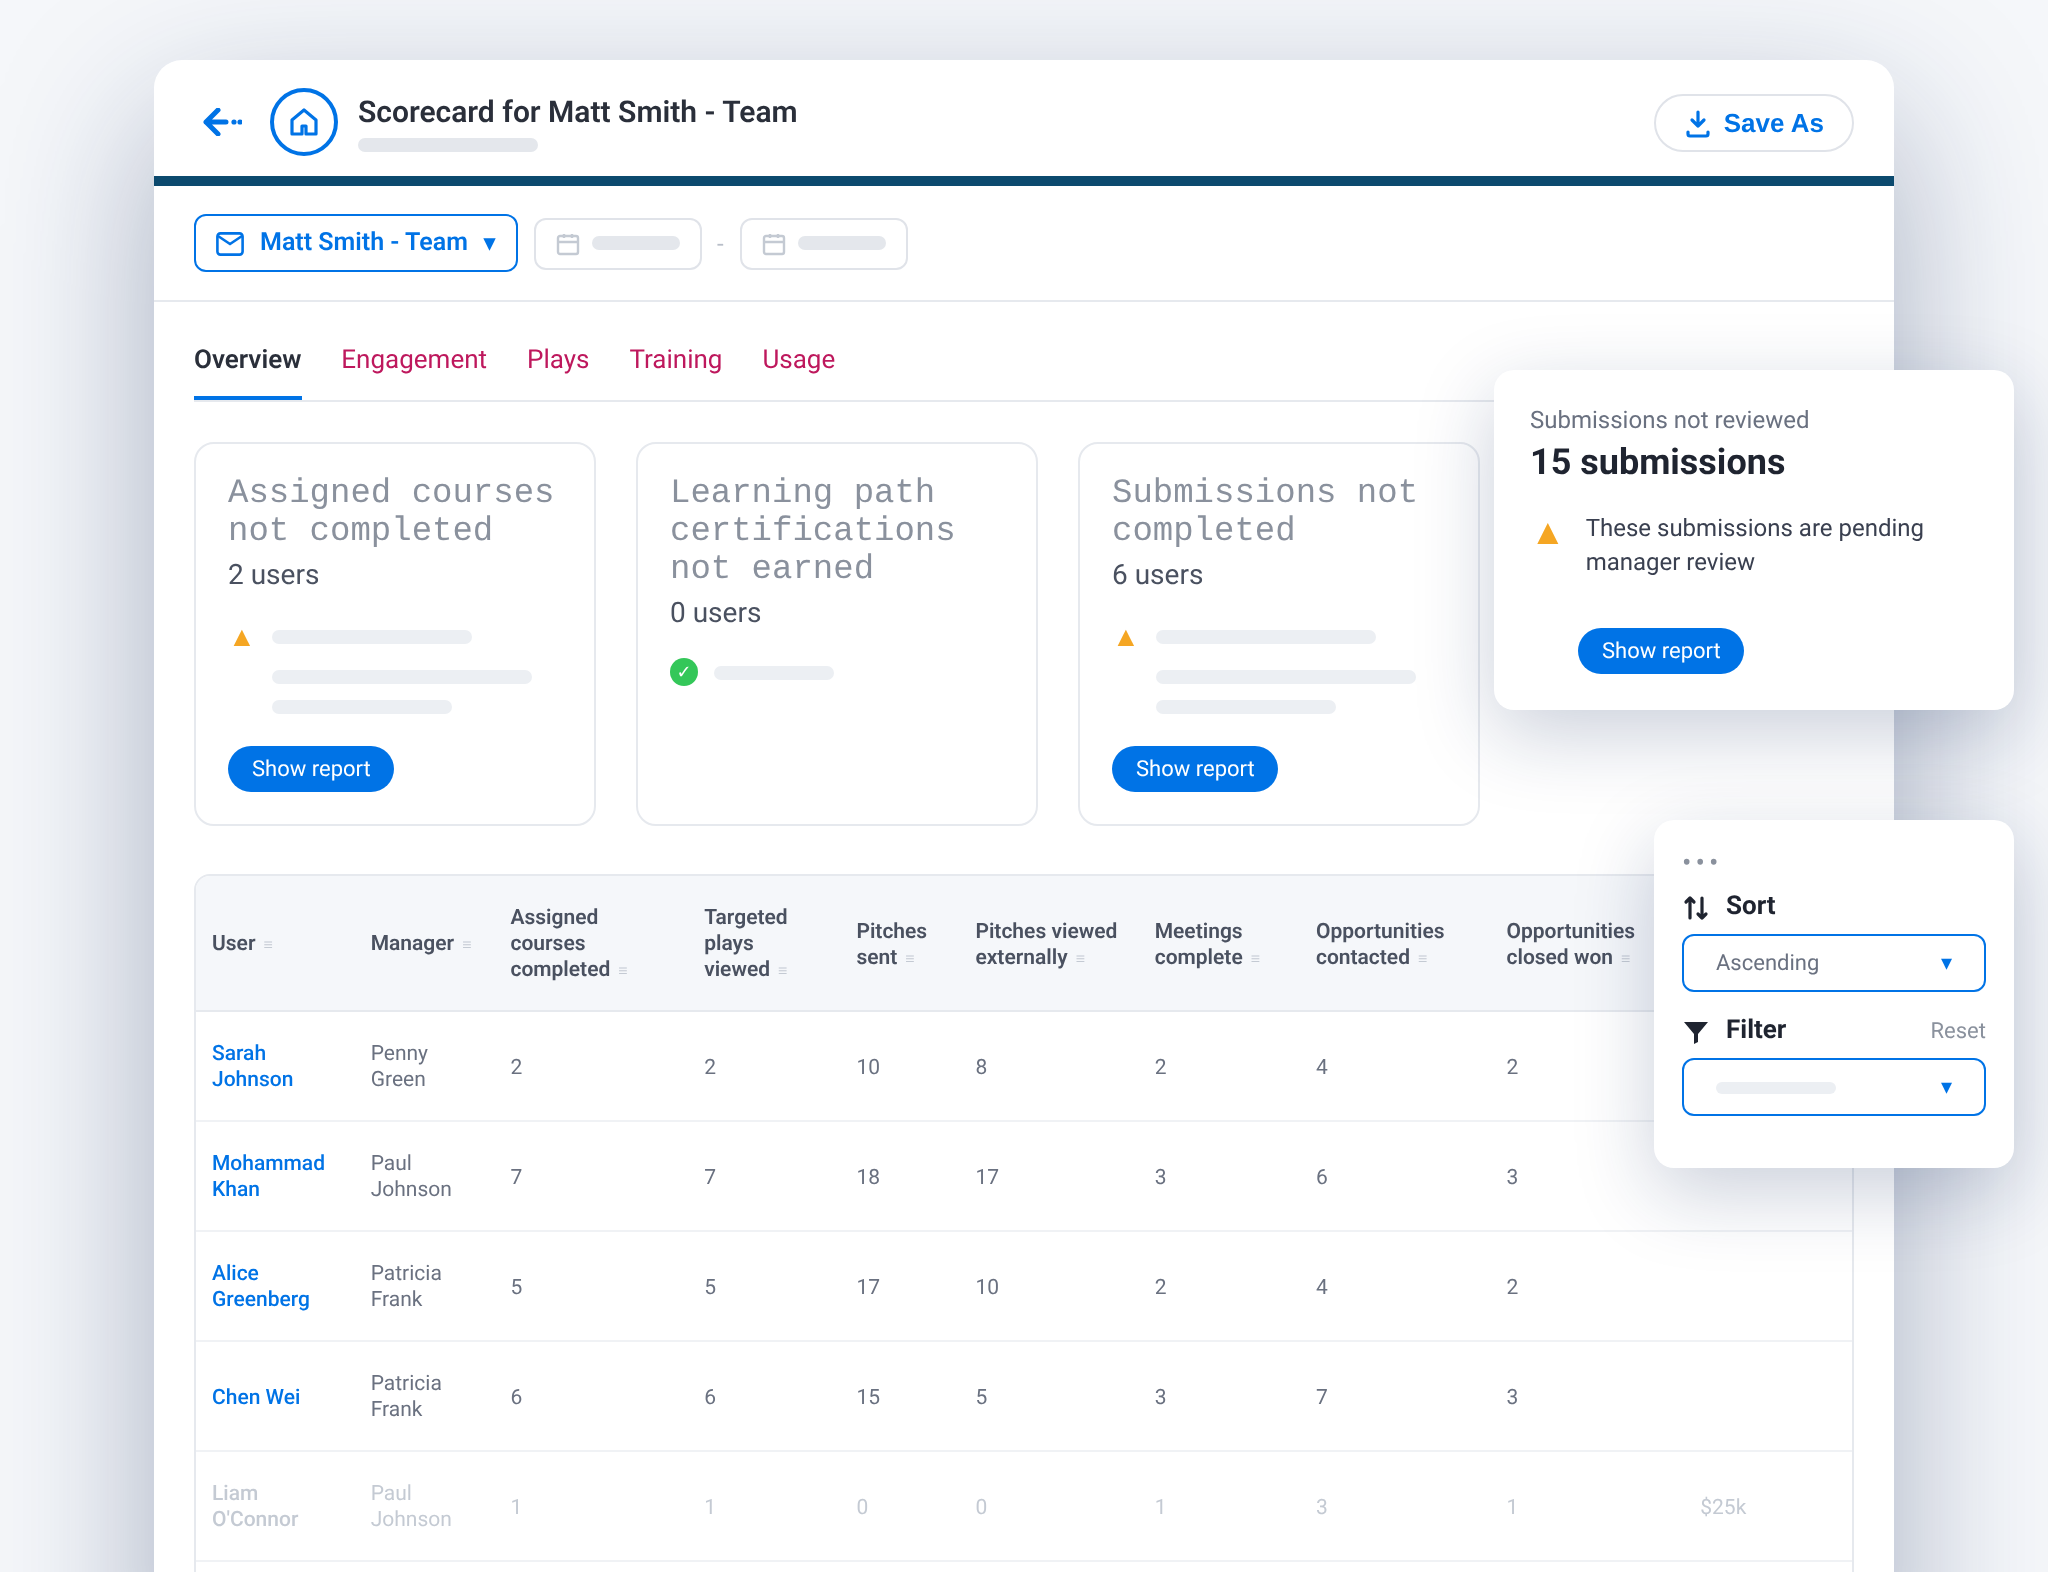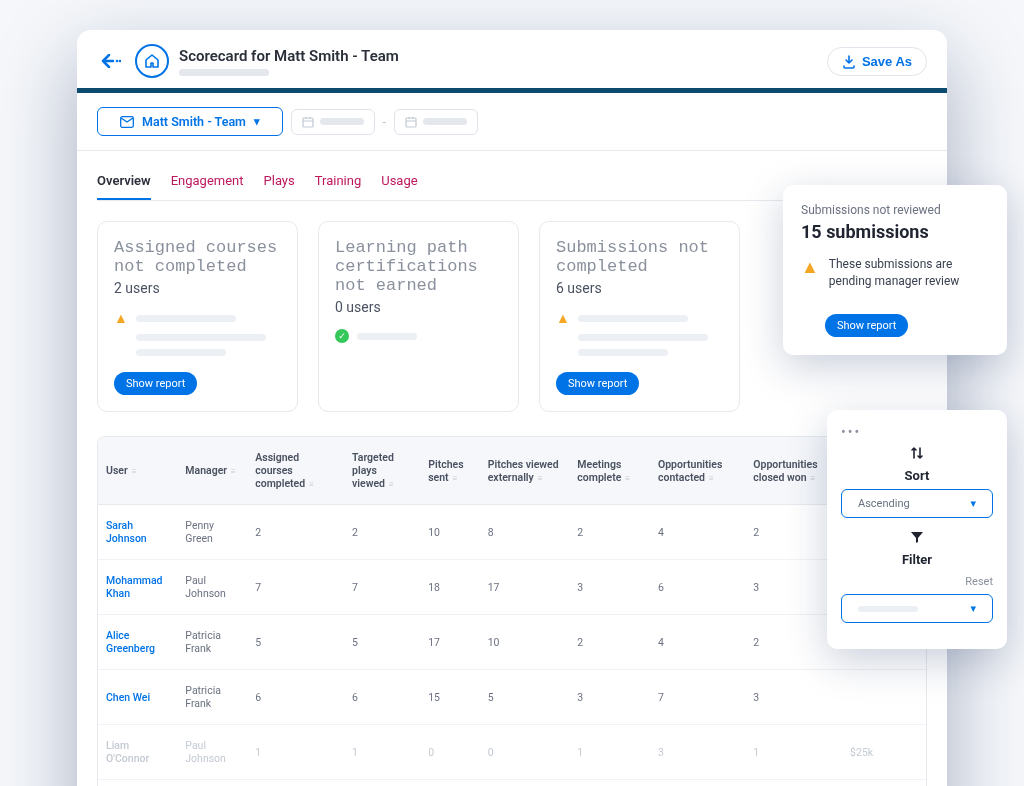--- a/index.html
+++ b/index.html
@@ -58,21 +58,21 @@
     display: flex;
     align-items: center;
     gap: 8px;
     padding: 14px 20px;
     border-bottom: 1px solid #e6e9ee;
   }
   .team-select {
     border: 1.5px solid #0073e6;
     color: #0073e6;
     border-radius: 6px;
-    padding: 6px 22px;
+    padding: 6px 10px;
     display: flex; align-items: center; gap: 8px;
     font-weight: 600; font-size: 12.5px;
     cursor: pointer;
   }
   .date-pick {
     border: 1px solid #e0e3e9;
     border-radius: 6px;
     padding: 6px 10px;
     display: flex; align-items: center; gap: 6px;
     color: #aab1bc;
@@ -138,21 +138,21 @@
   }
   tbody td.user a { color:#0073e6; text-decoration:none; font-weight:500;}
   tbody tr.faded td { color:#c4cad3;}
   tbody tr.faded td.user a { color:#c4cad3;}
   .view-more { padding: 10px 12px; color:#0073e6; font-size:11px; display:flex; align-items:center; gap:6px; cursor:pointer;}
   
   
   .popup-card {
     position: absolute;
     top: 155px; right: -60px;
-    width: 224px;
+    width: 260px;
     background: #fff;
     border-radius: 10px;
     box-shadow: 0 12px 40px rgba(20,40,90,0.22);
     padding: 18px;
     z-index: 5;
     margin-left: 48px;
   }
   .popup-label { font-size: 12px; color:#6a7180; margin-bottom:4px;}
   .popup-value { font-size: 18px; font-weight: 700; color:#1f2430; margin-bottom:14px;}
   .popup-msg { display:flex; gap:10px; margin-bottom:16px; }
@@ -164,21 +164,21 @@
     position: absolute;
     top: 380px; right: -60px;
     width: 180px;
     background: #fff;
     border-radius: 10px;
     box-shadow: 0 12px 40px rgba(20,40,90,0.22);
     padding: 14px;
     z-index: 5;
   }
   .sort-panel .dots { color:#8a919d; letter-spacing:2px; font-size:14px; margin-bottom:4px;}
-  .panel-header { display:flex; align-items:center; gap:8px; font-weight:700; font-size:13px; color:#1f2430; margin:6px 0;flex-direction:column;}
+  .panel-header { display:flex; align-items:center; gap:8px; font-weight:700; font-size:13px; color:#1f2430; margin:6px 0;}
   .panel-select {
     border:1.5px solid #0073e6;
     border-radius:6px;
     padding: 7px 16px;
     display:flex; justify-content:space-between; align-items:center;
     font-size:11px; color:#6a7180;
     cursor:pointer;
     margin-bottom: 12px;
   }
   .panel-select.empty { color:#c4cad3;}

